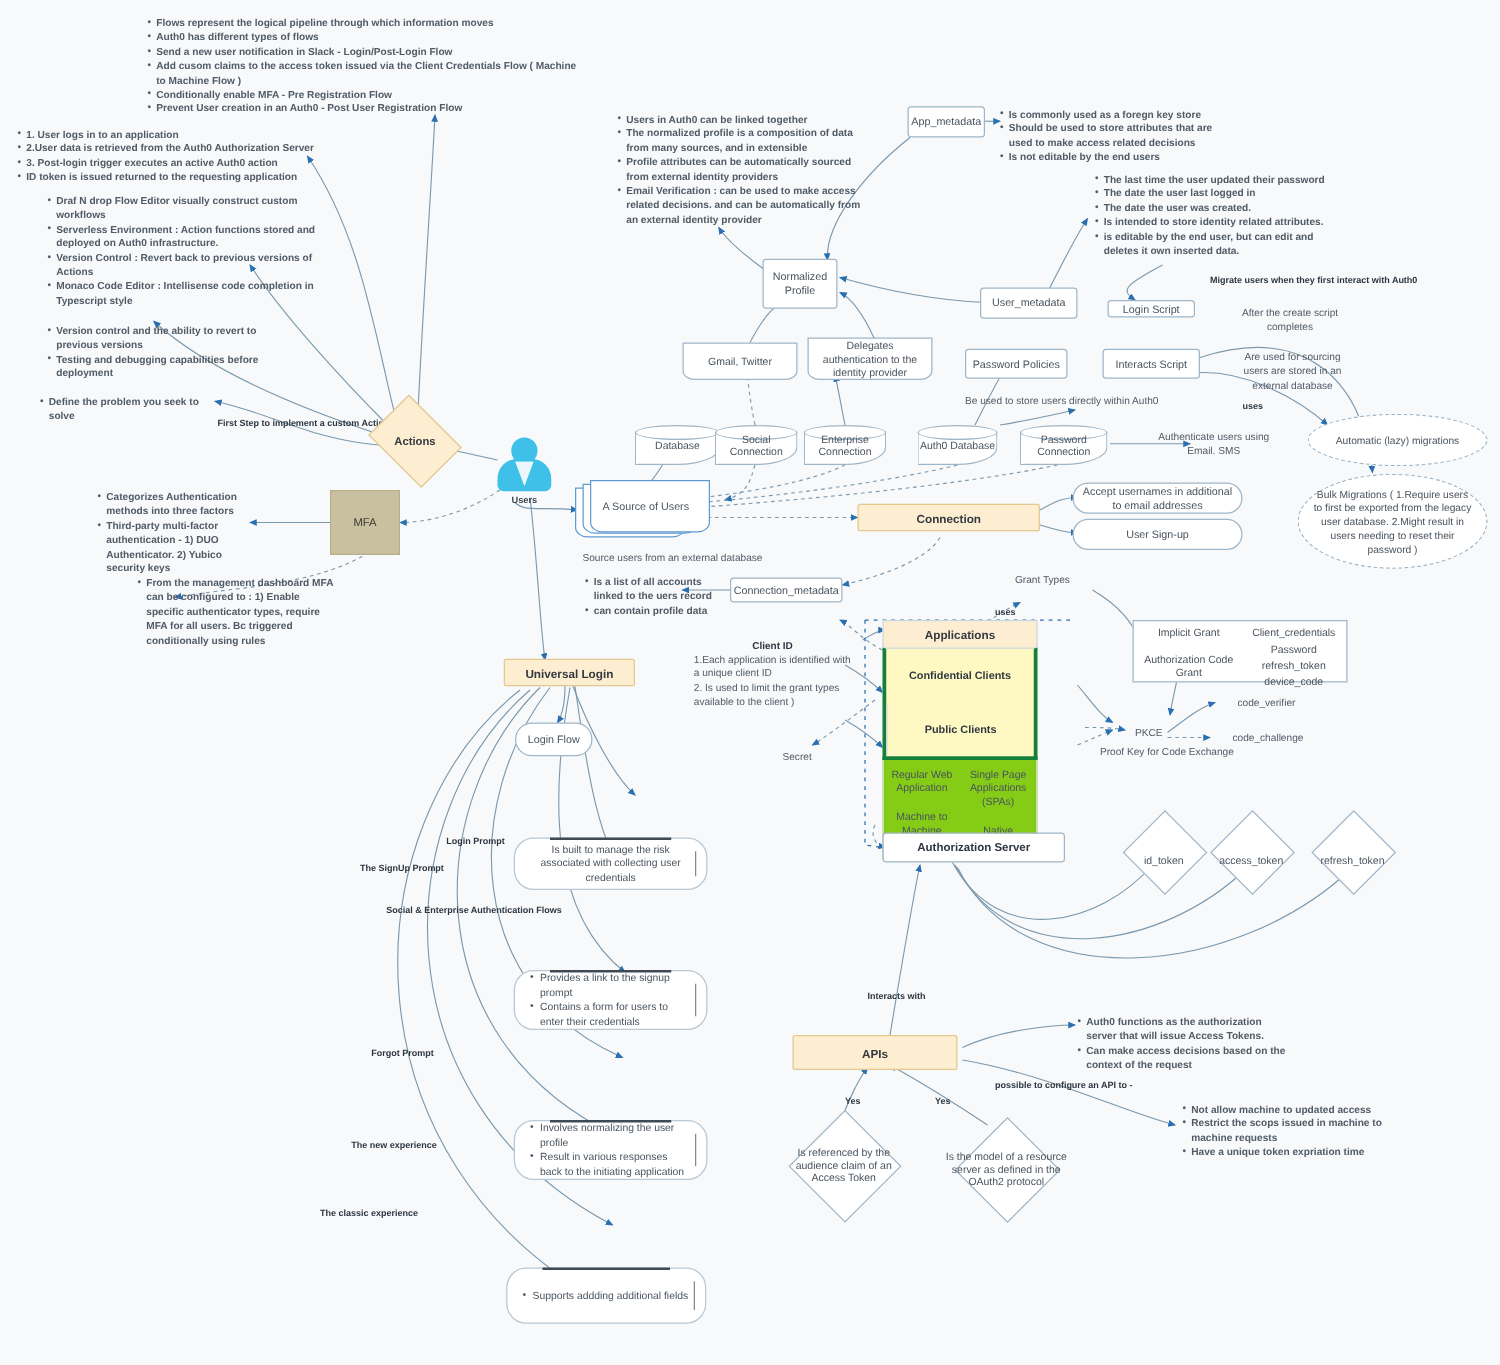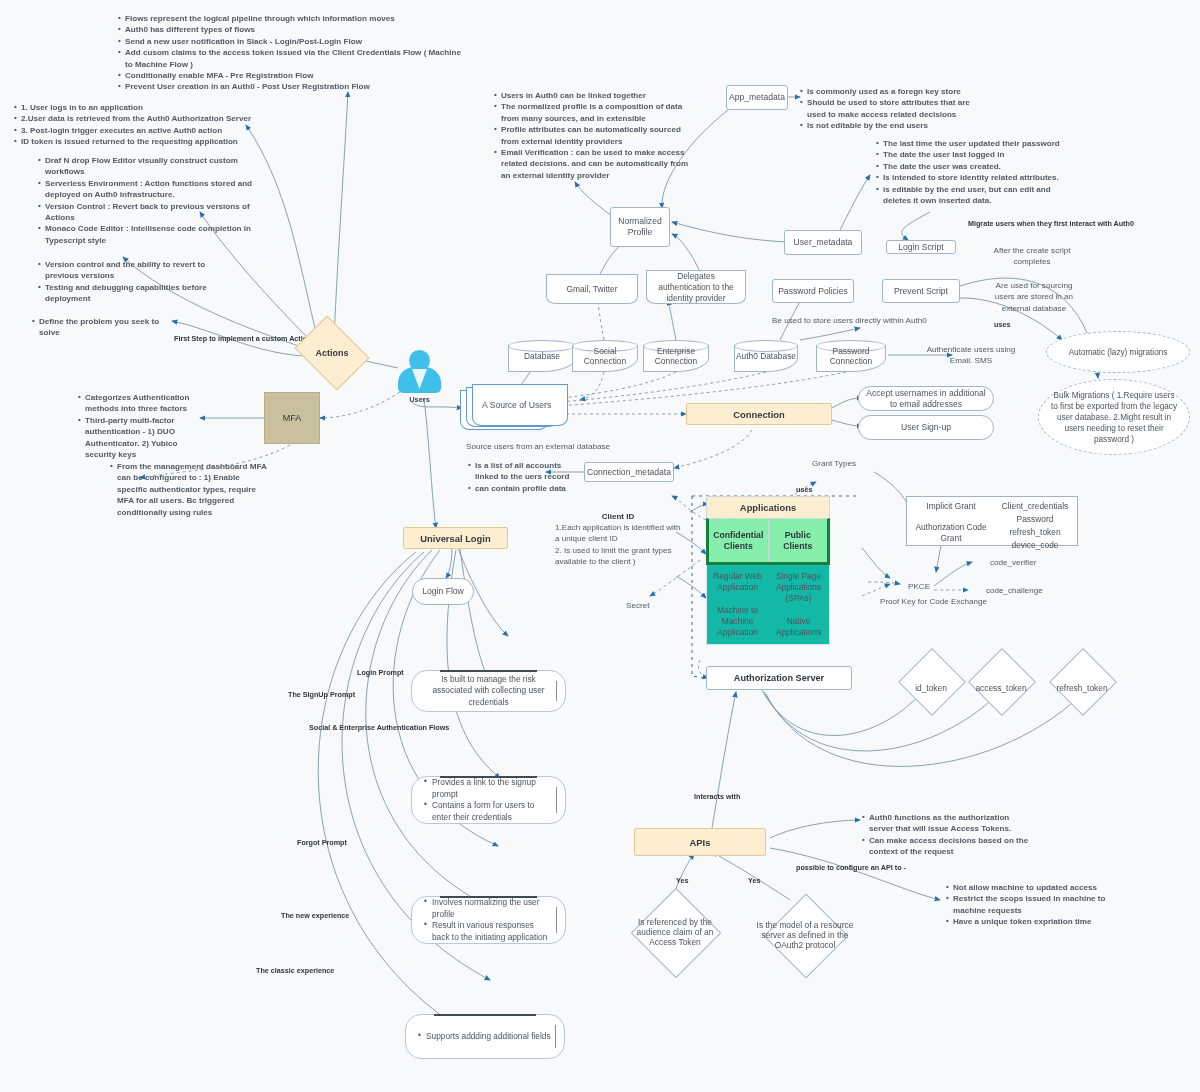--- a/index.html
+++ b/index.html
@@ -106,25 +106,25 @@
   .note li:before{content:"•";position:absolute;left:0;top:-1px;}
   .note .center{width:100%;text-align:center;}
 
   
   #applications-group{position:absolute;}
   .app-head{
     background:#fdeed2;border:1px solid #cfd7de;border-bottom:none;
     height:21px;display:flex;align-items:center;justify-content:center;
     font-weight:bold;font-size:9.4px;color:#33393f;
   }
-  .app-cols{display:flex;border:3px solid #15803d;border-top:1px solid #cfd7de;background:#86efac;}
+  .app-cols{display:flex;border:3px solid #15803d;border-top:1px solid #cfd7de;background:#fef9c3;flex-direction:column;}
   .app-col{flex:1;display:flex;align-items:center;justify-content:center;text-align:center;
     font-weight:bold;font-size:8.7px;line-height:11px;color:#2f3740;padding:5px 2px;min-height:33px;}
   .app-col.sep{border-left:1px solid #cfd7de;}
-  .app-body{display:flex;background:#14b8a6;border:1px solid #dde1e6;border-top:none;}
+  .app-body{display:flex;background:#84cc16;border:1px solid #dde1e6;border-top:none;}
   .app-bcol{flex:1;display:flex;flex-direction:column;}
   .app-cell{flex:1;display:flex;align-items:center;justify-content:center;text-align:center;
     font-size:8.4px;line-height:11px;color:#4a545e;padding:6px 3px;}
 
   
   .grant-box{border:1px solid #9fb6c8;background:#fff;position:relative;}
   .grant-item{position:absolute;text-align:center;font-size:8.4px;line-height:11px;color:#4a545e;}
 
   
   .stack{position:absolute;}
@@ -438,21 +438,21 @@
   </div>
 
   <div class="node box r4" style="left:772px;top:279px;width:82px;height:24px;">
     <span>Password Policies</span>
   </div>
 
   <div class="node box r4" style="left:886px;top:240px;width:70px;height:14px;">
     <span>Login Script</span>
   </div>
   <div class="node box r4" style="left:882px;top:279px;width:78px;height:24px;">
-    <span>Prevent Script</span>
+    <span>Interacts Script</span>
   </div>
 
   <div class="node docshape" style="left:546px;top:274px;width:92px;height:30px;">
     <span>Gmail, Twitter</span>
   </div>
   <div class="node docshape" style="left:646px;top:270px;width:100px;height:34px;">
     <span>Delegates authentication to the identity provider</span>
   </div>
 
   <div class="cyl" style="left:508px;top:340px;width:68px;height:32px;">

